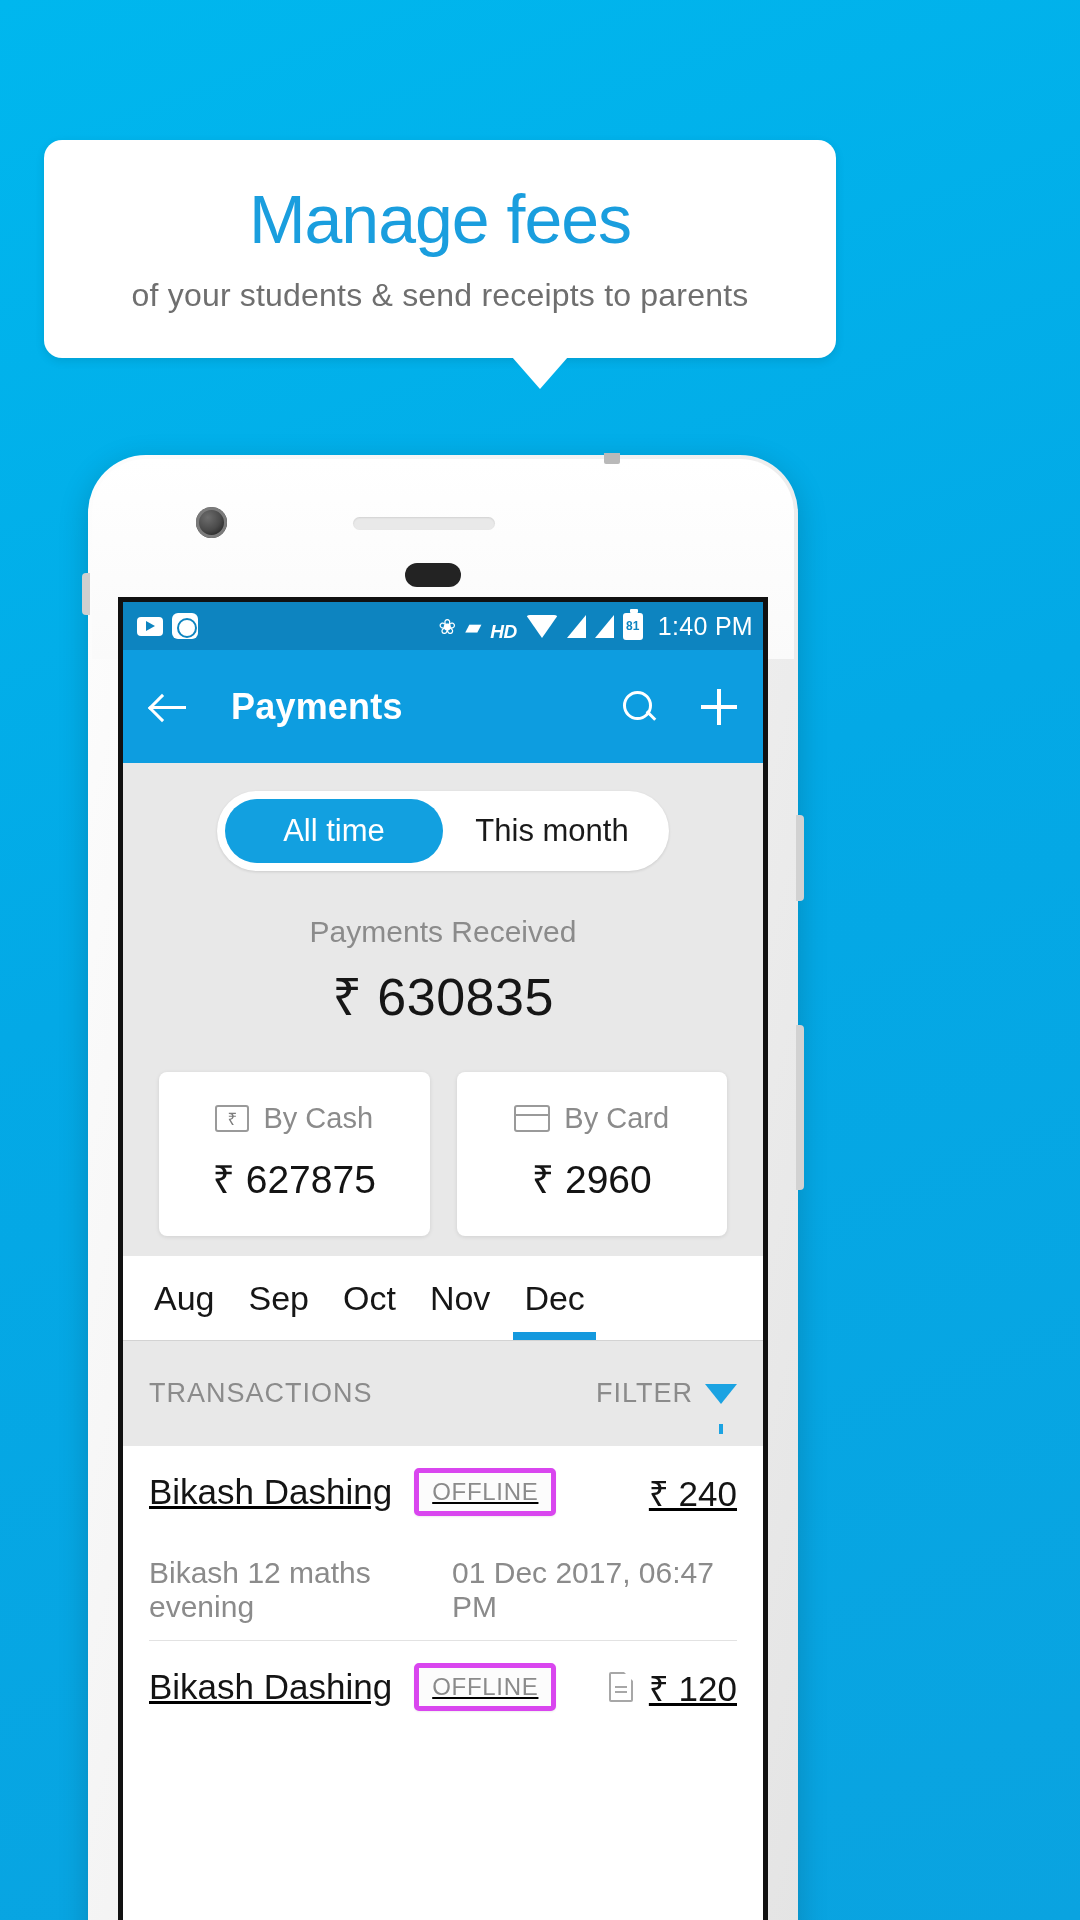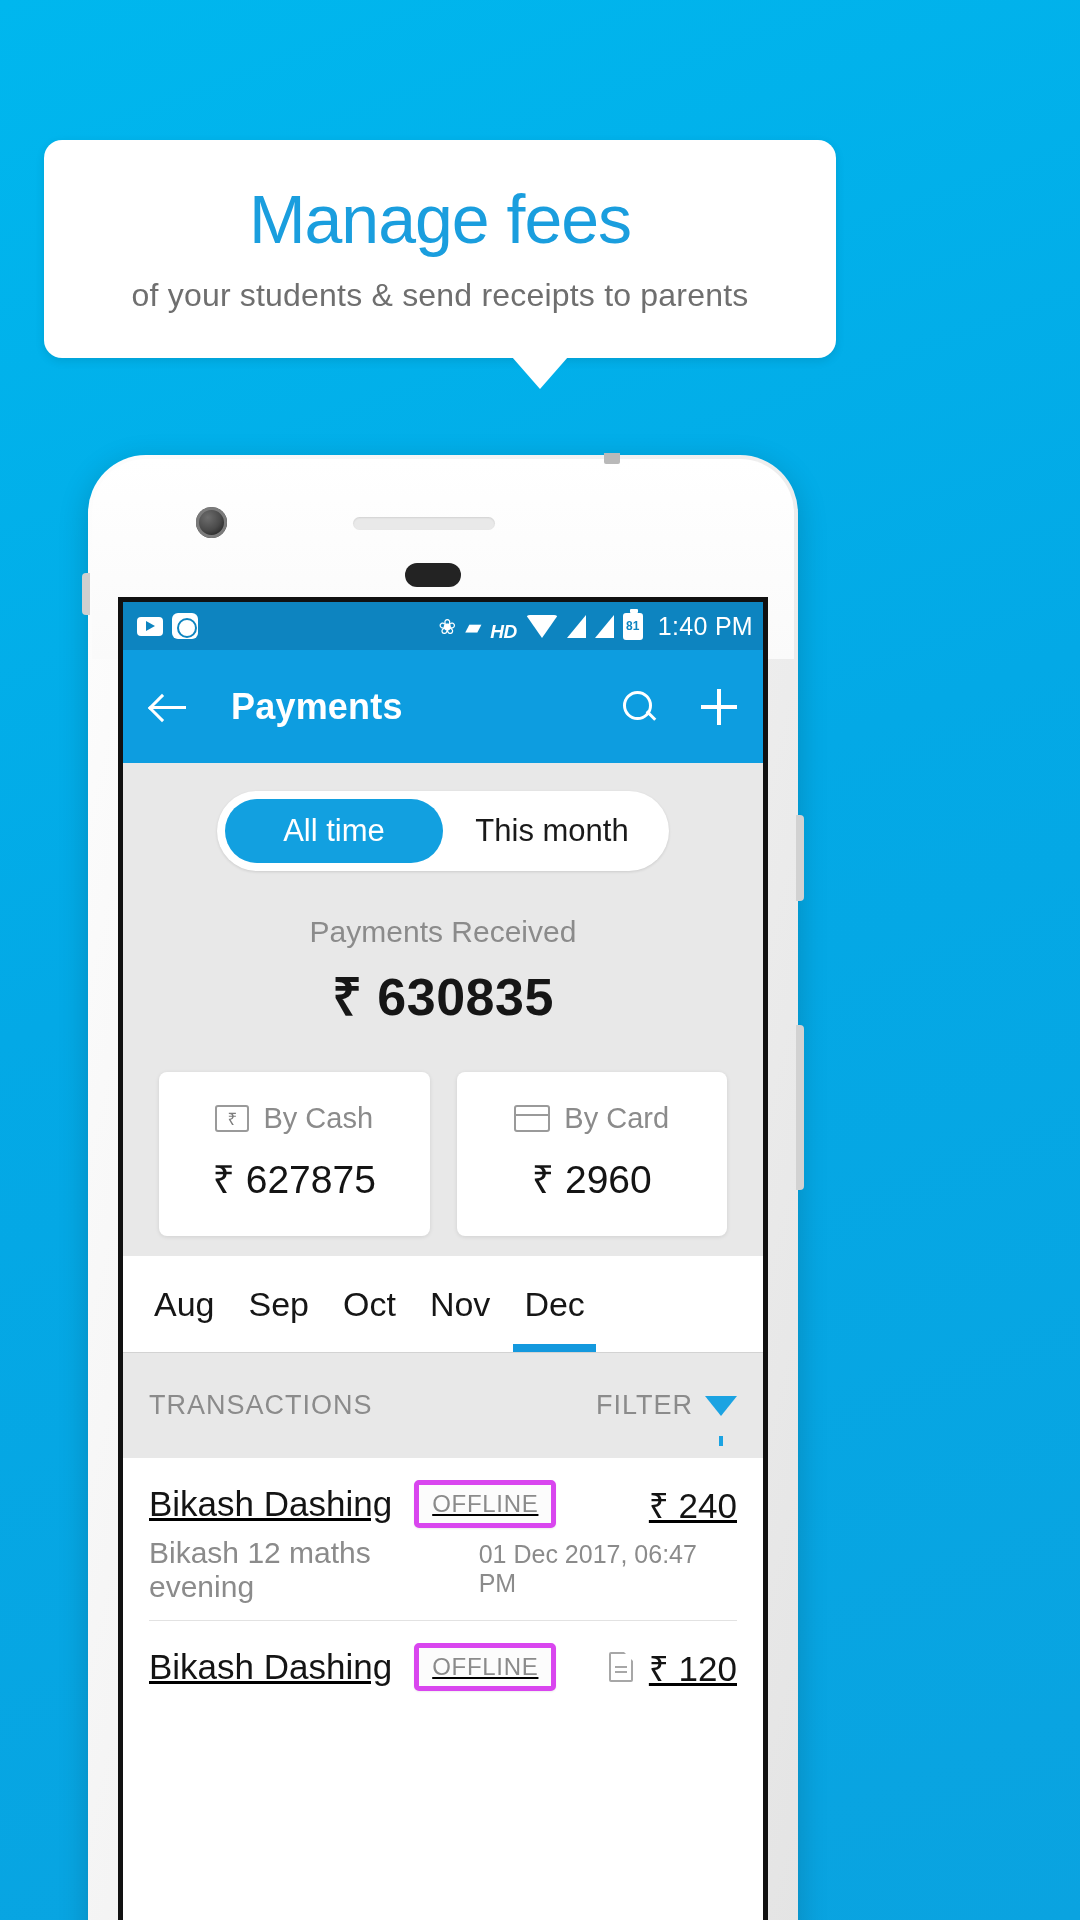--- a/index.html
+++ b/index.html
@@ -286,21 +286,20 @@
     font-size: 30px;
     color: #8b8b8b;
     margin-top: 44px;
   }
   .recv-amount {
     text-align: center;
     font-size: 52px;
     color: #161616;
     margin-top: 10px;
     letter-spacing: 0.5px;
-    font-weight: bold;
   }
   .cards {
     display: flex;
     gap: 27px;
     padding: 0 36px;
     margin-top: 42px;
   }
   .pcard {
     flex: 1;
     background: #ffffff;
@@ -337,21 +336,21 @@
     background: #9a9a9a;
   }
   .pcard-label { font-size: 29px; color: #8b8b8b; }
   .pcard-amount { font-size: 39px; color: #141414; margin-top: 16px; }
 
   
   .months {
     background: #ffffff;
     display: flex;
     padding: 0 14px;
-    height: 96px;
+    height: 84px;
     align-items: stretch;
   }
   .month {
     position: relative;
     display: flex;
     align-items: center;
     justify-content: center;
     font-size: 34px;
     color: #161616;
     padding: 0 17px;
@@ -427,22 +426,22 @@
     box-shadow: 0 5px 0 #a7a7a7;
   }
   .tx-amt { font-size: 35px; color: #141414; }
   .tx-line2 {
     display: flex;
     align-items: baseline;
     margin-top: 8px;
     padding-bottom: 16px;
     border-bottom: 1px solid #e2e2e2;
   }
-  .tx-desc { font-size: 30px; color: #8b8b8b; }
-  .tx-date { margin-left: auto; font-size: 25px; color: #8b8b8b; }
+  .tx-desc { font-size: 30px; color: #8b8b8b; margin-top: 32px; }
+  .tx-date { margin-left: auto; font-size: 30px; color: #8b8b8b; }
 </style>
 </head>
 <body>
 
 <div class="banner">
   <div class="banner-title">Manage fees</div>
   <div class="banner-sub">of your students &amp; send receipts to parents</div>
 </div>
 <div class="banner-tail"></div>
 

